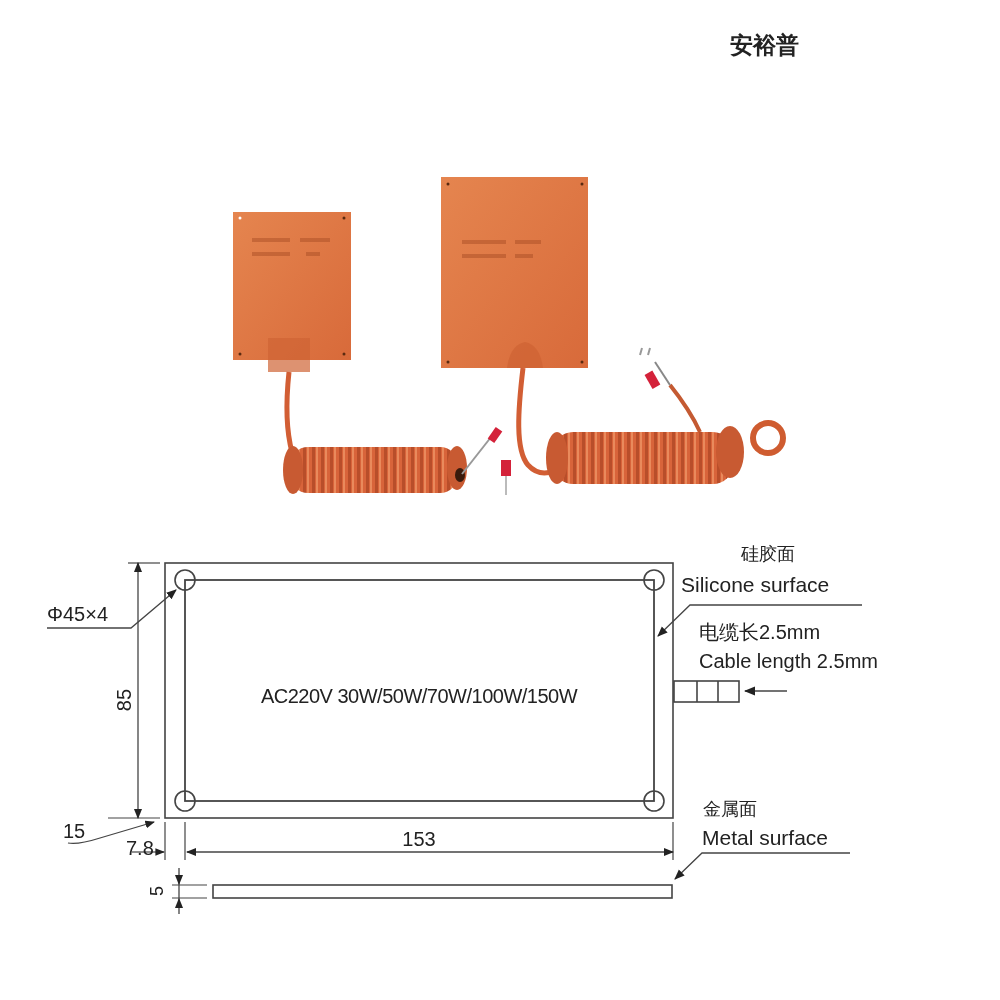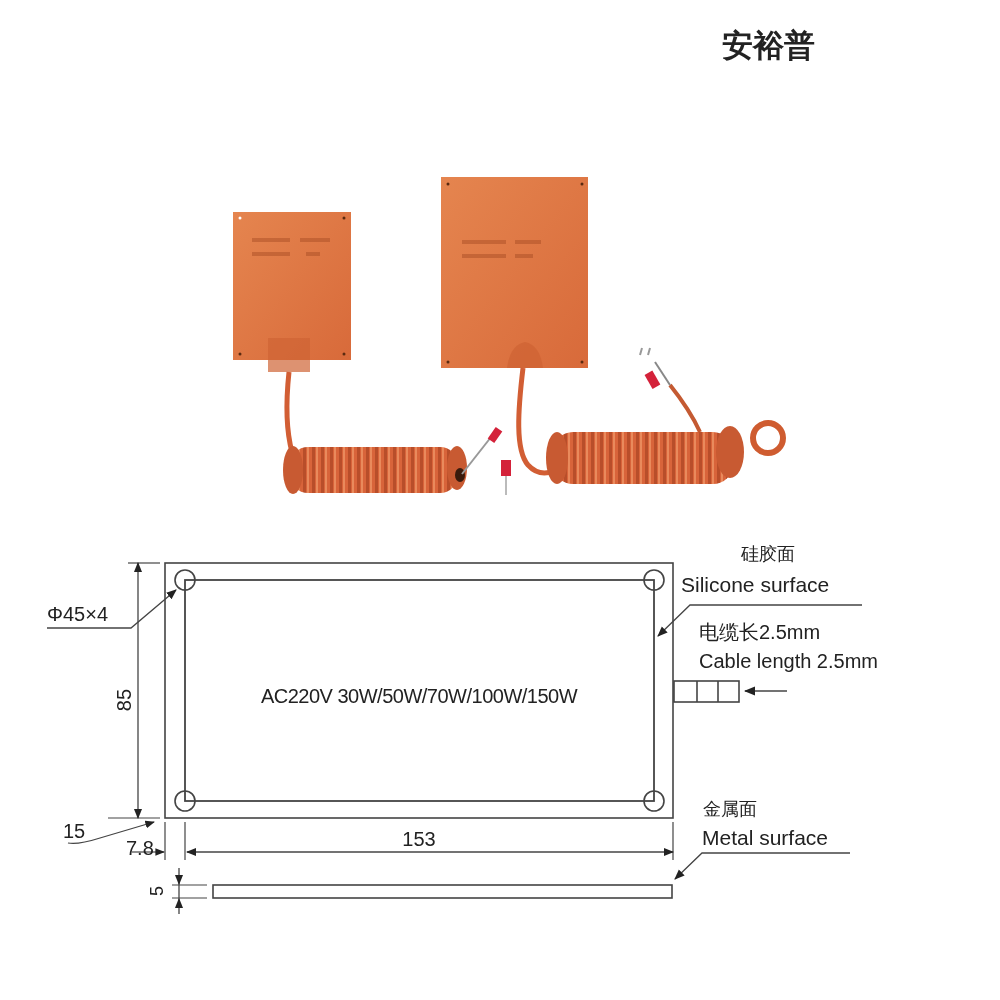--- a/index.html
+++ b/index.html
@@ -1,20 +1,20 @@
 <!DOCTYPE html>
 <html><head>
 <meta charset="utf-8">
 <style>
   html, body { margin:0; padding:0; background:#ffffff; }
   body { width:1000px; height:1000px; position:relative; overflow:hidden;
          font-family:"Liberation Sans", sans-serif; }
   .logo { position:absolute; left:718px; top:22px; height:46px; display:flex; align-items:center; }
   .logo-en { font-family:"DejaVu Sans", sans-serif; font-size:38px; font-weight:400; color:#2f5fe6; letter-spacing:-1px; line-height:1; }
-  .logo-cn { font-family:"DejaVu Sans", sans-serif; font-size:31px; color:#222; margin-left:4px; line-height:1; font-weight:bold; }
+  .logo-cn { font-family:"DejaVu Sans", sans-serif; font-size:23px; color:#222; margin-left:12px; line-height:1; font-weight:bold; }
   svg { position:absolute; left:0; top:0; }
   .dim-text { font-family:"Liberation Sans", sans-serif; fill:#222; }
 </style>
 </head>
 <body>
 
 <div class="logo">
   <span class="logo-cn">安裕普</span>
 </div>
 

